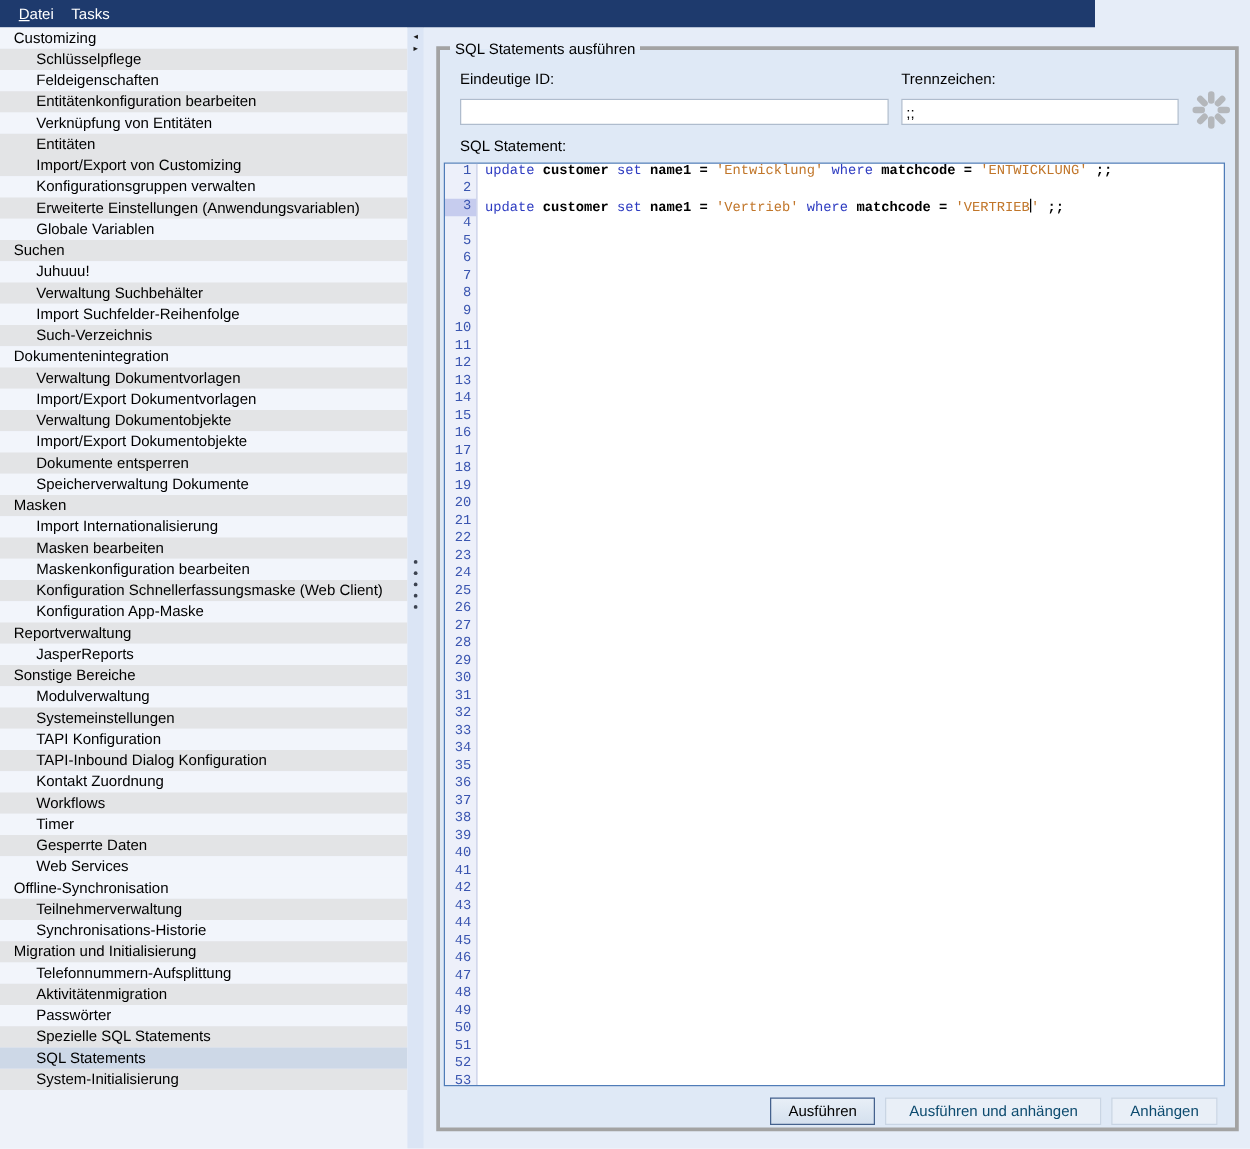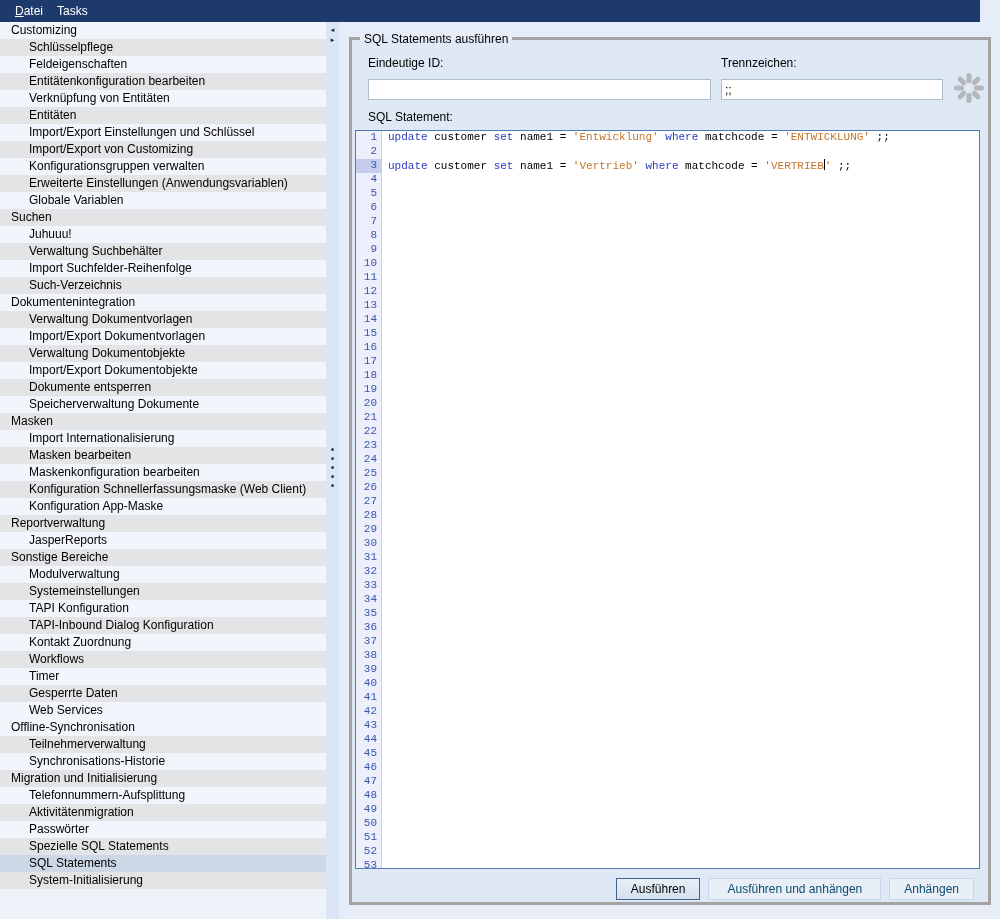--- a/index.html
+++ b/index.html
@@ -2,21 +2,21 @@
 <html><head>
 <meta charset="utf-8">
 <style>
   * { margin:0; padding:0; box-sizing:border-box; }
   html,body { width:1000px; height:919px; overflow:hidden; }
   body { font-family:"Liberation Sans","DejaVu Sans",sans-serif; font-size:12px; color:#000; }
 
   .app { position:relative; width:1000px; height:919px; background:#e6edf8; overflow:hidden; }
 
   
-  .menubar { position:absolute; left:0; top:0; width:980px; height:22px;
+  .menubar { position:absolute; left:0; top:0; width:876px; height:22px;
              background:#1e3a6d; color:#fff; display:flex; align-items:center;
              padding-left:8px; }
   .menu-item { padding:2px 7px; cursor:default; }
   .menu-item u { text-decoration:underline; }
 
   
   .sidebar { position:absolute; left:0; top:22px; width:326px; height:897px;
              background:#eef2f9; overflow:hidden; }
   .srow { height:17px; line-height:17px; background:#f2f5fb; white-space:nowrap;
           overflow:hidden; cursor:default; }
@@ -62,21 +62,21 @@
             background:#edf0fa; border-right:1px solid #c9cfe8; }
   .gnum { height:14px; line-height:14px; text-align:right; padding-right:4px;
           font:11px "Liberation Mono","DejaVu Sans Mono",monospace; color:#3a55b0; }
   .gnum.active { background:#c6ccee; }
   .code { position:absolute; left:27px; right:0; top:0; bottom:0; overflow:hidden;
           cursor:text; }
   .cline { height:14px; line-height:14px; white-space:pre; padding-left:5px;
            font:11px "Liberation Mono","DejaVu Sans Mono",monospace; color:#000; }
   .tok-kw  { color:#2d3bc1; }
   .tok-str { color:#c1762a; }
-  .tok-pln { color:#000; }
+  .tok-pln { color:#000;font-weight:bold; }
   .caret { display:inline-block; width:1px; height:11px; background:#000;
            vertical-align:-1px; }
 
   
   .btnrow { position:absolute; right:14px; top:838px; height:22px; display:flex;
             gap:8px; }
   .btn { height:22px; padding:0 14px; font:12px "Liberation Sans","DejaVu Sans",sans-serif;
          border:1px solid #c9d5e4; background:#e9eff7; color:#0c4a6e; cursor:default; }
   .btn.default { border:1px solid #44618d; color:#000; cursor:pointer;
                  background:linear-gradient(180deg,#e8eff7,#d4e0ee); }
@@ -92,21 +92,20 @@
       <span class="menu-item">Tasks</span>
     </div>
 
   <div class="sidebar" id="sidebar">
       <div class="srow cat">Customizing</div>
       <div class="srow item alt">Schlüsselpflege</div>
       <div class="srow item">Feldeigenschaften</div>
       <div class="srow item alt">Entitätenkonfiguration bearbeiten</div>
       <div class="srow item">Verknüpfung von Entitäten</div>
       <div class="srow item alt">Entitäten</div>
-      <div class="srow item">Import/Export Einstellungen und Schlüssel</div>
       <div class="srow item alt">Import/Export von Customizing</div>
       <div class="srow item">Konfigurationsgruppen verwalten</div>
       <div class="srow item alt">Erweiterte Einstellungen (Anwendungsvariablen)</div>
       <div class="srow item">Globale Variablen</div>
       <div class="srow cat alt">Suchen</div>
       <div class="srow item">Juhuuu!</div>
       <div class="srow item alt">Verwaltung Suchbehälter</div>
       <div class="srow item">Import Suchfelder-Reihenfolge</div>
       <div class="srow item alt">Such-Verzeichnis</div>
       <div class="srow cat">Dokumentenintegration</div>

